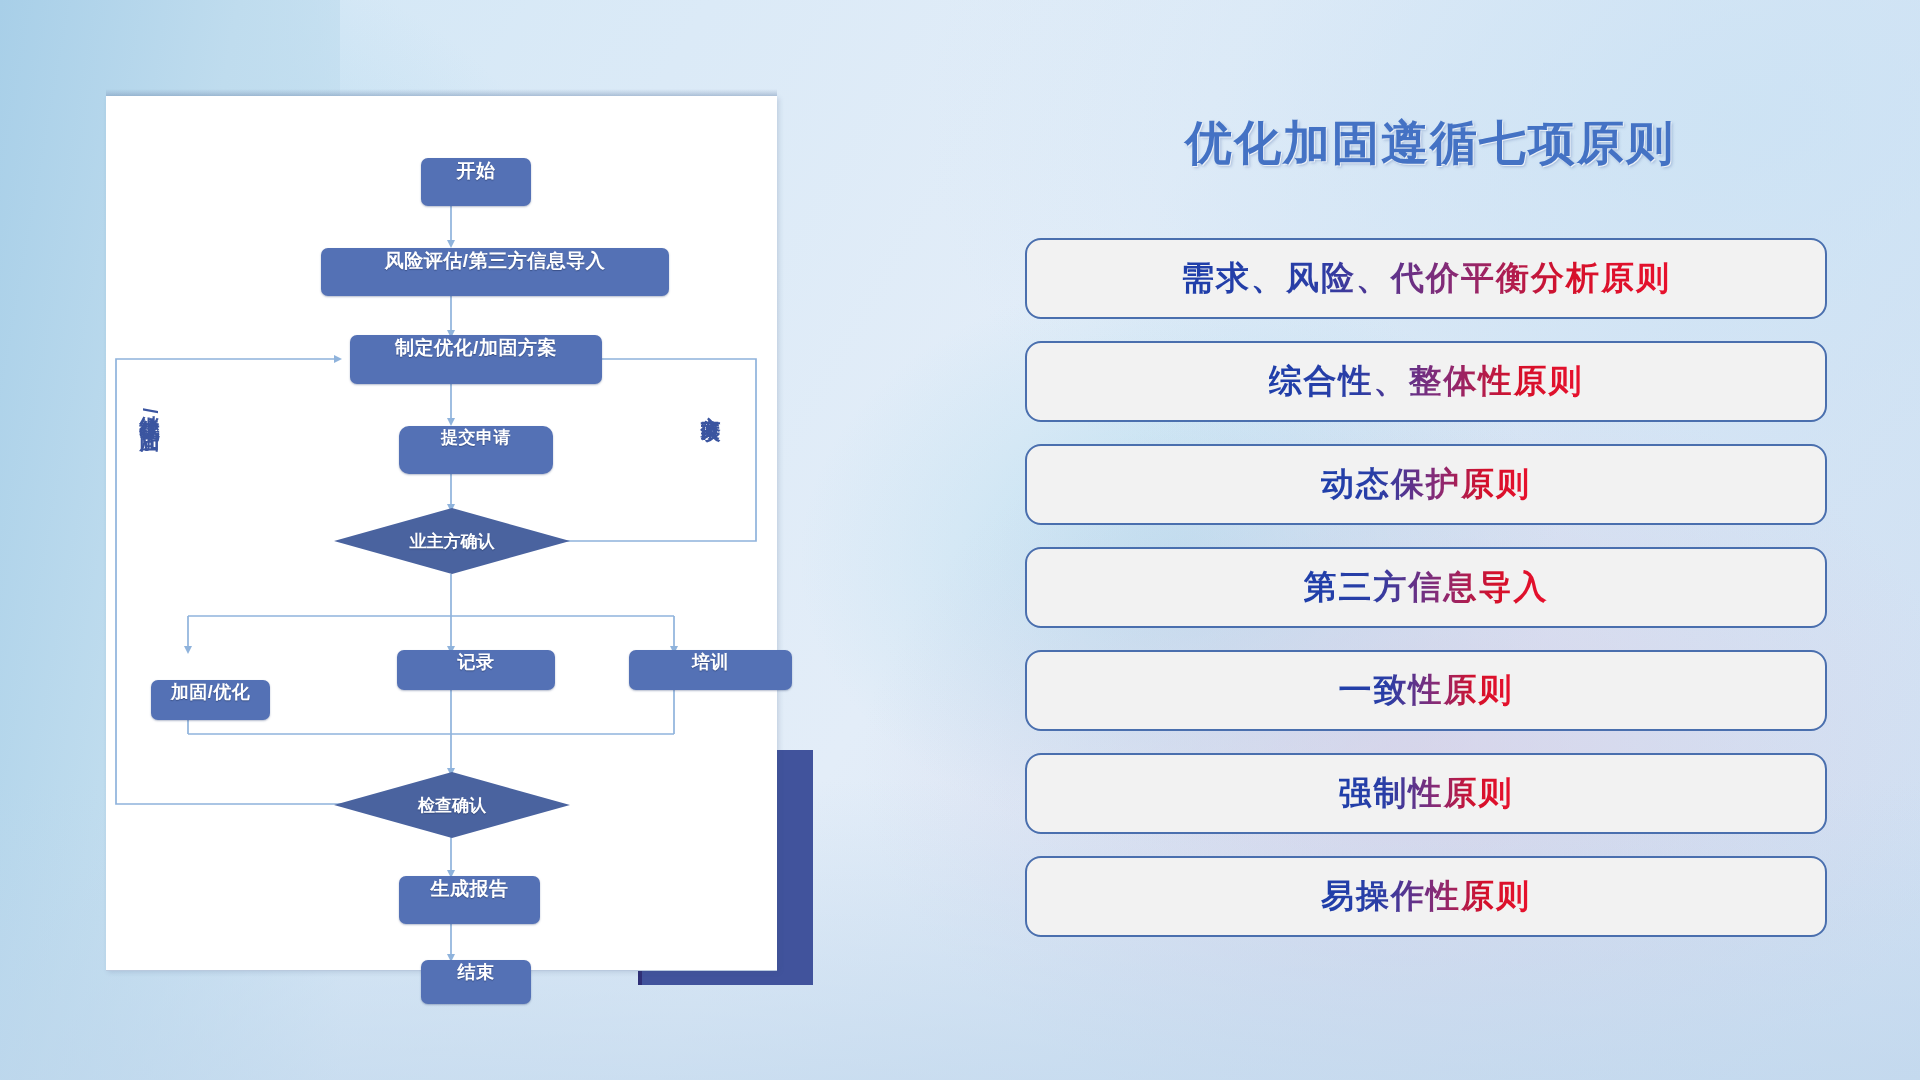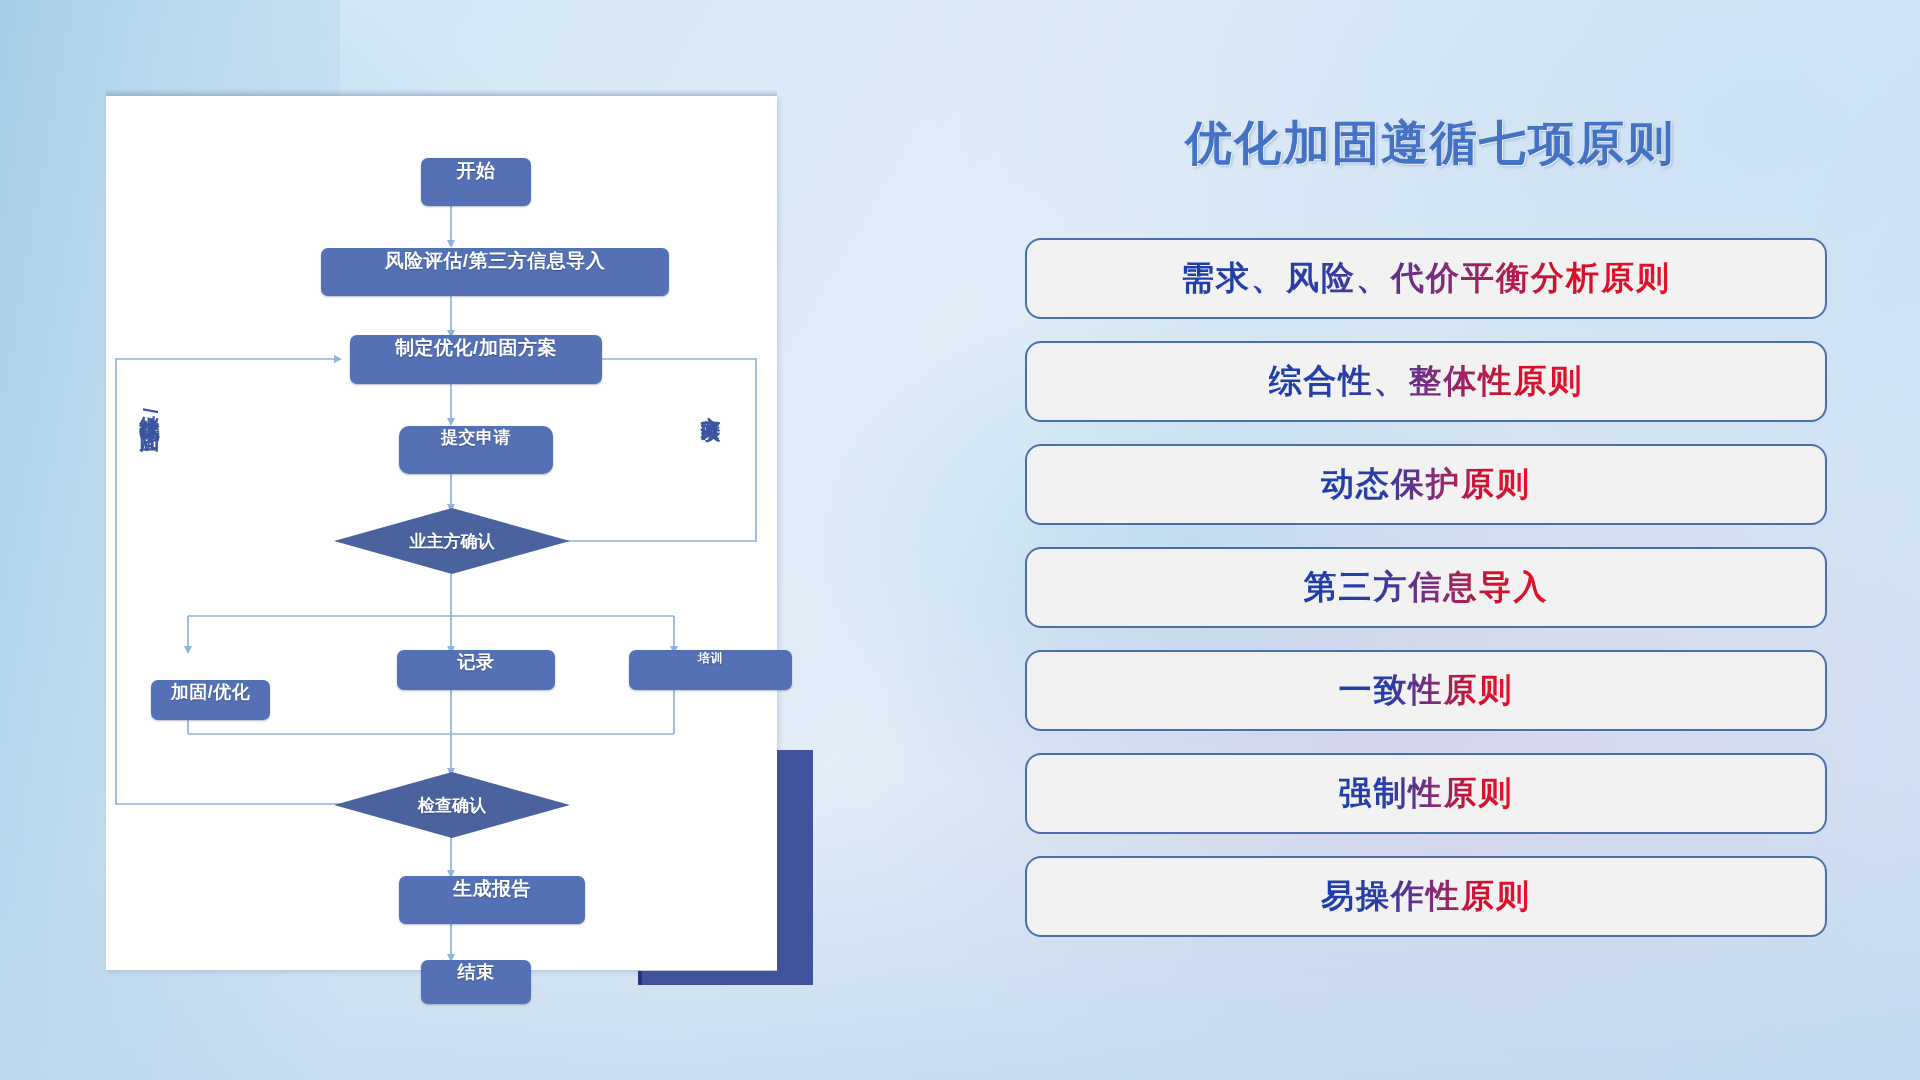--- a/index.html
+++ b/index.html
@@ -207,29 +207,29 @@
     </div>
 
     <div class="node" style="left:20px; top:584px; width:119px; height:40px; font-size:18px;">
       <span>加固/优化</span>
     </div>
 
     <div class="node" style="left:266px; top:554px; width:158px; height:40px; font-size:18px;">
       <span>记录</span>
     </div>
 
-    <div class="node" style="left:498px; top:554px; width:163px; height:40px; font-size:12px;font-family:Liberation Mono, monospace;">
+    <div class="node" style="left:498px; top:554px; width:163px; height:40px; font-size:18px;font-family:Liberation Mono, monospace;">
       <span>培训</span>
     </div>
 
     <div class="diamond" style="left:228px; top:676px; width:236px; height:66px; font-size:17px;">
       <span>检查确认</span>
     </div>
 
-    <div class="node" style="left:268px; top:780px; width:186px; height:48px; font-size:19px;">
+    <div class="node" style="left:268px; top:780px; width:141px; height:48px; font-size:19px;">
       <span>生成报告</span>
     </div>
 
     <div class="node" style="left:290px; top:864px; width:110px; height:44px; font-size:18px;">
       <span>结束</span>
     </div>
 
     <div class="sidelabel" style="left:33px; top:304px; font-size:20px;">继续优化/加固</div>
 
     <div class="sidelabel" style="left:594px; top:304px; font-size:20px;">方案修改</div>

